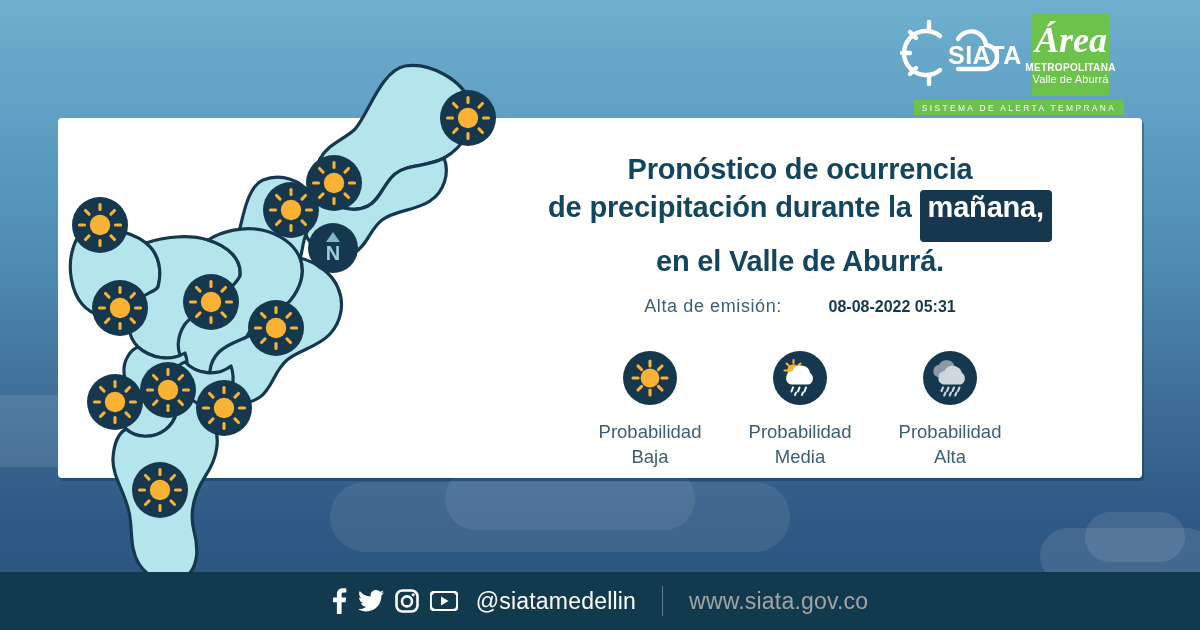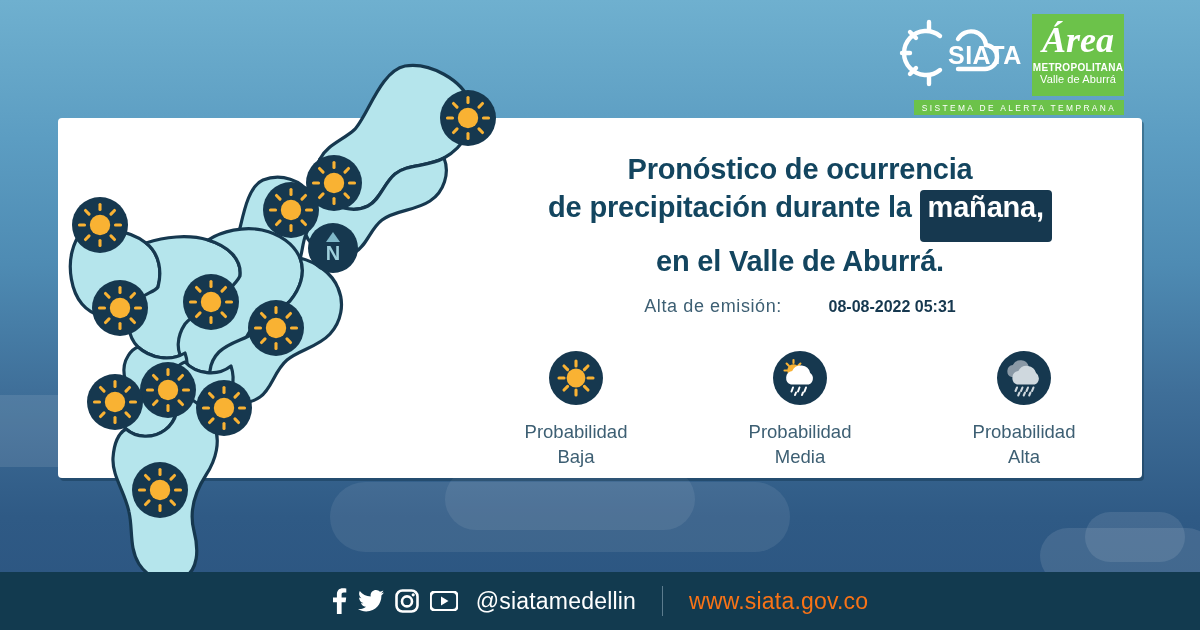--- a/index.html
+++ b/index.html
@@ -20,21 +20,21 @@
 
   
   .footer{
     position:absolute;left:0;top:572px;width:1200px;height:58px;
     background:#123a4f;display:flex;align-items:center;justify-content:center;gap:0px;
   }
   .social{display:flex;align-items:center;gap:11px;margin-right:18px;}
   .social svg{display:block;}
   .handle{color:#ffffff;font-size:23px;letter-spacing:.2px;}
   .fdivider{width:1px;height:30px;background:#5c7c8e;margin:0 26px;}
-  .siteurl{color:#f97316;font-size:23px;letter-spacing:.2px;}
+  .siteurl{color:#a3a3a3;font-size:23px;letter-spacing:.2px;}
 
   
   .card{
     position:absolute;left:58px;top:118px;width:1084px;height:360px;
     background:#ffffff;border-radius:4px;
     box-shadow:2px 3px 0 rgba(10,40,60,.35);
   }
 
   
   .map-wrap{position:absolute;left:58px;top:40px;width:420px;height:545px;}
@@ -57,31 +57,31 @@
   .hl{
     background:#16384f;color:#ffffff;border-radius:4px;
     padding:1px 8px 18px 8px;display:inline-block;line-height:33px;
   }
   .emit{
     text-align:center;margin-top:16px;color:#3d5f73;
     font-size:18px;letter-spacing:.6px;
   }
   .emit .emit-date{font-size:16px;letter-spacing:0;color:#16384f;font-weight:bold;margin-left:41px;}
 
-  .legend{display:flex;justify-content:center;gap:74px;margin-top:34px;}
+  .legend{display:flex;justify-content:center;margin-top:34px;}
   .legend-item{width:150px;text-align:center;}
   .legend-icon{width:54px;height:54px;margin:0 auto 14px auto;}
   .legend-icon svg{display:block;}
   .legend-label{color:#3d5f73;font-size:18.5px;line-height:25px;}
 
   
   .logos{position:absolute;left:896px;top:14px;width:230px;height:92px;}
   .siata-logo{position:absolute;left:0;top:2px;}
   .area-badge{
-    position:absolute;left:136px;top:0px;width:92px;height:82px;background:#6cc24a;
+    position:absolute;left:136px;top:0px;width:77px;height:82px;background:#6cc24a;
     display:flex;flex-direction:column;align-items:center;justify-content:flex-start;
   }
   .area-word{margin-top:2px;}
   .area-sub1{color:#ffffff;font-weight:bold;font-size:10px;letter-spacing:.3px;line-height:11px;}
   .area-sub2{color:#ffffff;font-size:11px;letter-spacing:.1px;line-height:13px;}
   .sat-bar{
     position:absolute;left:18px;top:86px;width:210px;height:15px;background:#6cc24a;
     color:#ffffff;font-size:8.4px;font-weight:normal;letter-spacing:2.4px;
     display:flex;align-items:center;justify-content:center;
   }

